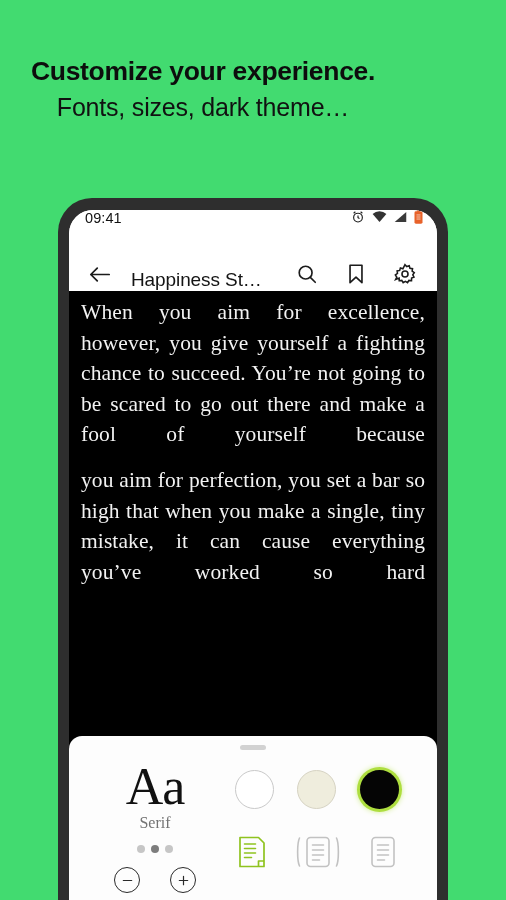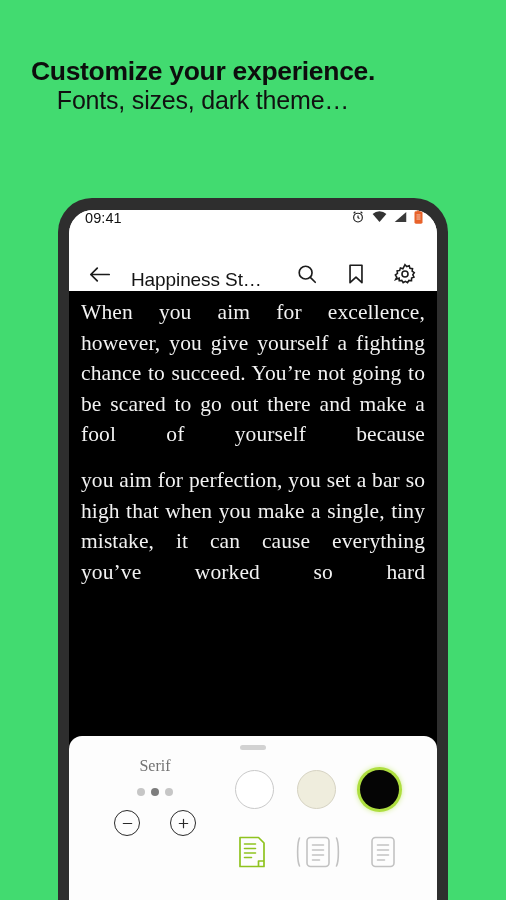--- a/index.html
+++ b/index.html
@@ -10,21 +10,21 @@
     position:relative;
   }
 
   
   .promo { position:absolute; top:56px; left:0; width:406px; text-align:center; }
   .promo-title {
     font-size:26.5px; font-weight:bold; color:#0d0d0d;
     letter-spacing:-0.3px; line-height:1.15;
   }
   .promo-sub {
-    font-size:25px; font-weight:400; color:#111; 
+    font-size:25px; font-weight:400; color:#111; margin-top:7px;
     letter-spacing:-0.2px; line-height:1.15;
   }
 
   
   .phone {
     position:absolute; left:58px; top:198px;
     width:390px; height:730px;
     background:#2e2e2e;
     border-radius:34px 34px 0 0;
     padding:12px 11px 0 11px;
@@ -200,20 +200,21 @@
       <p>When you aim for excellence, however, you give yourself a fighting chance to succeed. You’re not going to be scared to go out there and make a fool of yourself because</p>
       <p>you aim for perfection, you set a bar so high that when you make a single, tiny mistake, it can cause everything you’ve worked so hard</p>
     </div>
 
     <div class="sheet">
       <div class="handle"></div>
 
       <div class="sheet-grid">
 
         <div class="col-font">
+          <div class="aa">Aa</div>
           <div class="font-name">Serif</div>
           <div class="dots">
             <span class="dot"></span>
             <span class="dot active"></span>
             <span class="dot"></span>
           </div>
           <div class="sizebtns">
             <span class="circbtn">
               <svg width="13" height="13" viewBox="0 0 14 14" stroke="#2a2a2a" stroke-width="1.3" stroke-linecap="round">
                   <path d="M2.5 7h9"></path>

